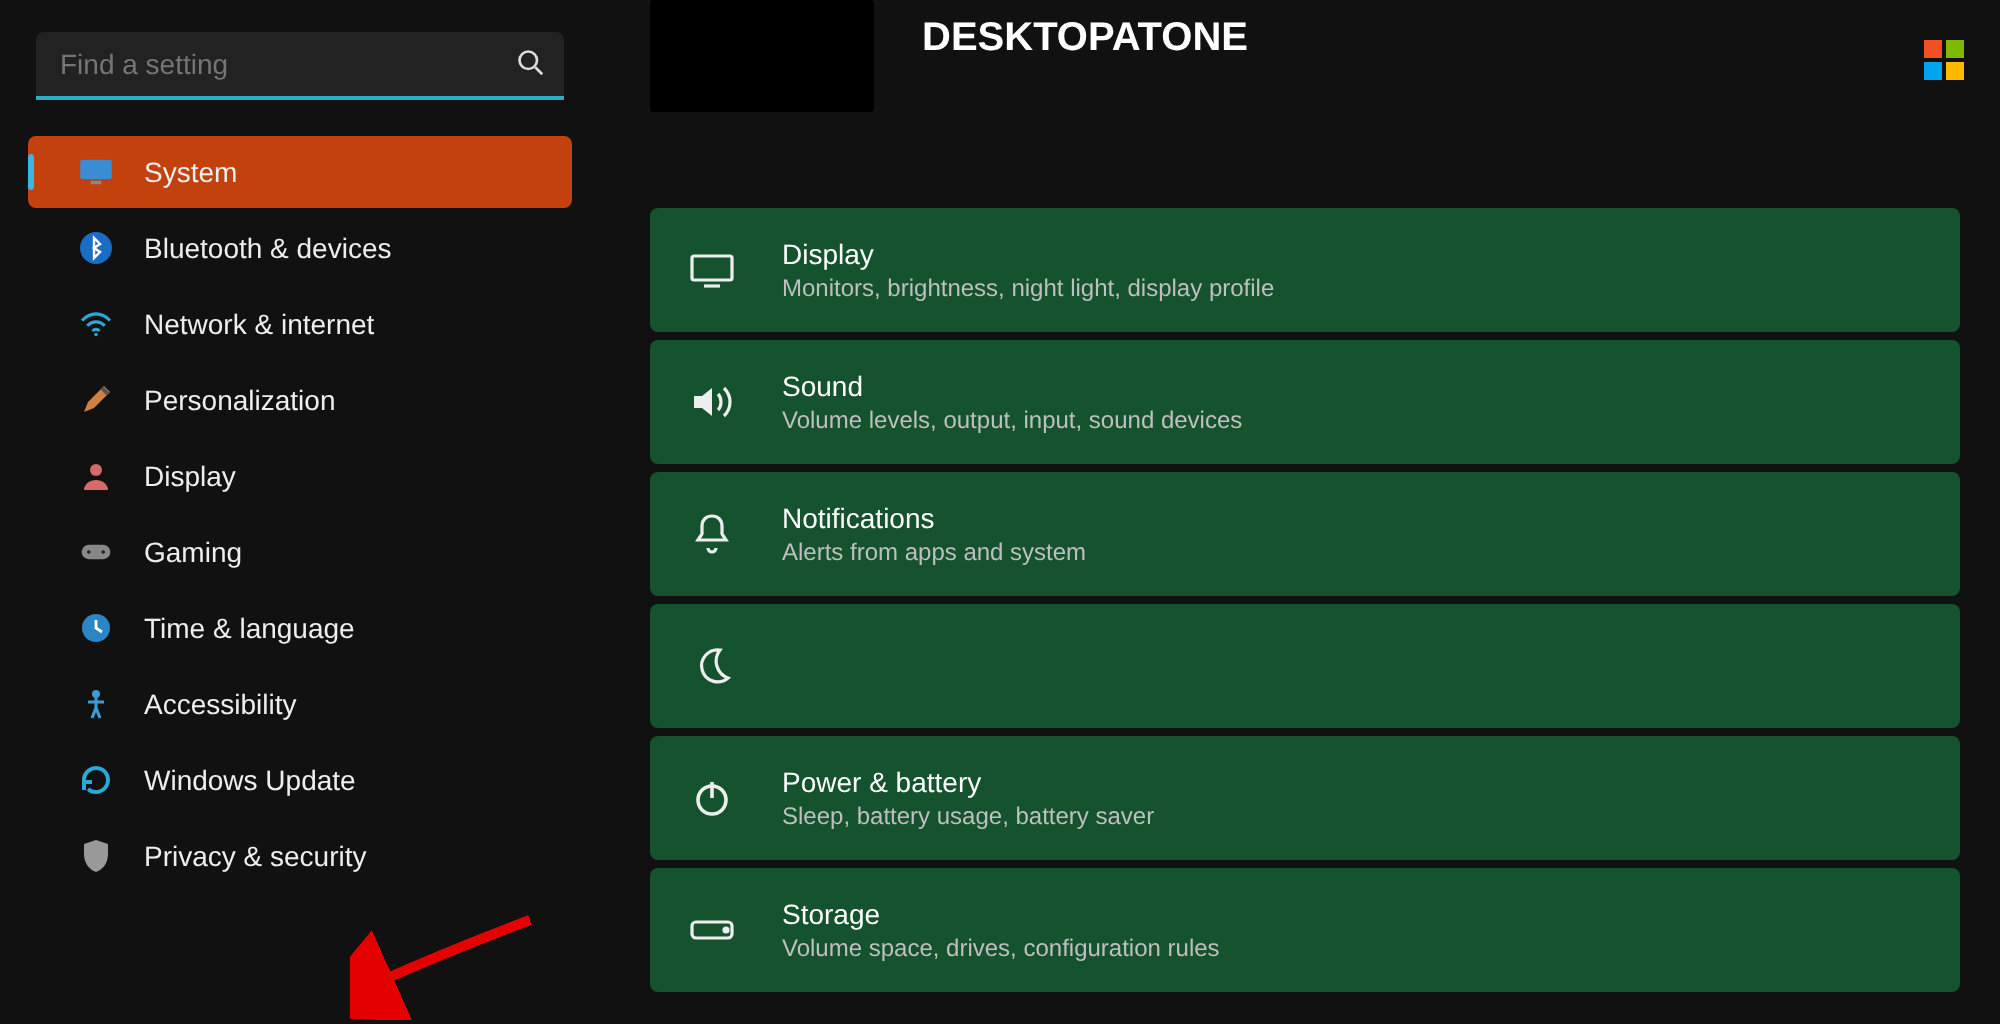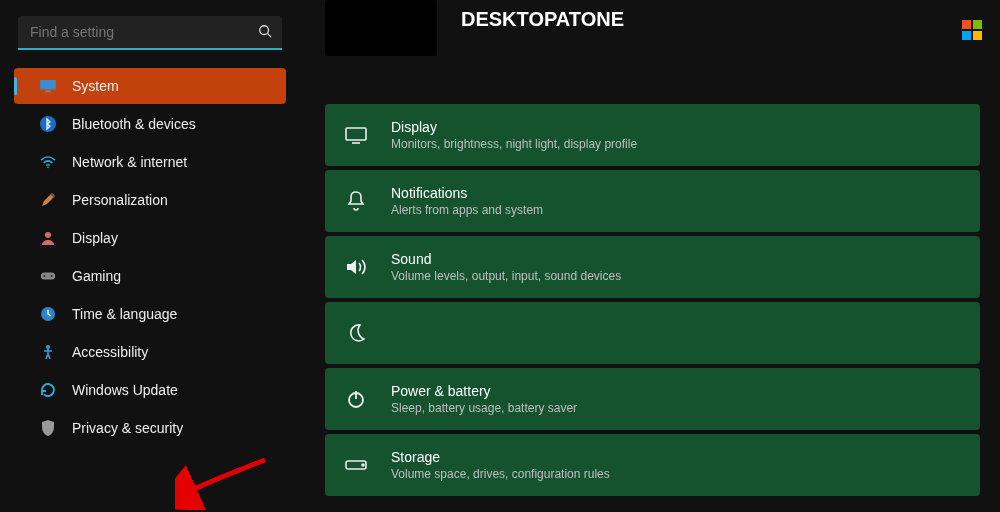--- a/index.html
+++ b/index.html
@@ -286,40 +286,40 @@
         </svg>
     </span>
     <div>
       <div class="card-title">Display</div>
       <div class="card-sub">Monitors, brightness, night light, display profile</div>
     </div>
   </div>
 
   <div class="card">
     <span class="icon">
-      <svg width="20" height="22" viewBox="0 0 20 22" fill="none" stroke="#eee" stroke-width="1.6">
-          <path d="M10 2c-3 0-5 2-5 5v4l-2 3h14l-2-3V7c0-3-2-5-5-5zM8 18a2 2 0 0 0 4 0"></path>
-        </svg>
-    </span>
-    <div>
-      <div class="card-title">Notifications</div>
-      <div class="card-sub">Alerts from apps and system</div>
-    </div>
-  </div>
-
-  <div class="card">
-    <span class="icon">
       <svg width="24" height="20" viewBox="0 0 24 20" fill="none" stroke="#eee" stroke-width="1.6">
           <path d="M3 7h4l5-4v14l-5-4H3z" fill="#eee" stroke="none"></path>
           <path d="M15 6c2 2 2 6 0 8M18 3c4 4 4 10 0 14"></path>
         </svg>
     </span>
     <div>
       <div class="card-title">Sound</div>
       <div class="card-sub">Volume levels, output, input, sound devices</div>
+    </div>
+  </div>
+
+  <div class="card">
+    <span class="icon">
+      <svg width="20" height="22" viewBox="0 0 20 22" fill="none" stroke="#eee" stroke-width="1.6">
+          <path d="M10 2c-3 0-5 2-5 5v4l-2 3h14l-2-3V7c0-3-2-5-5-5zM8 18a2 2 0 0 0 4 0"></path>
+        </svg>
+    </span>
+    <div>
+      <div class="card-title">Notifications</div>
+      <div class="card-sub">Alerts from apps and system</div>
     </div>
   </div>
 
   <div class="card">
     <span class="icon">
       <svg width="20" height="20" viewBox="0 0 20 20" fill="none" stroke="#eee" stroke-width="1.6">
           <path d="M14 2a8 8 0 1 0 4 14 9 9 0 0 1-4-14z"></path>
         </svg>
     </span>
   </div>

